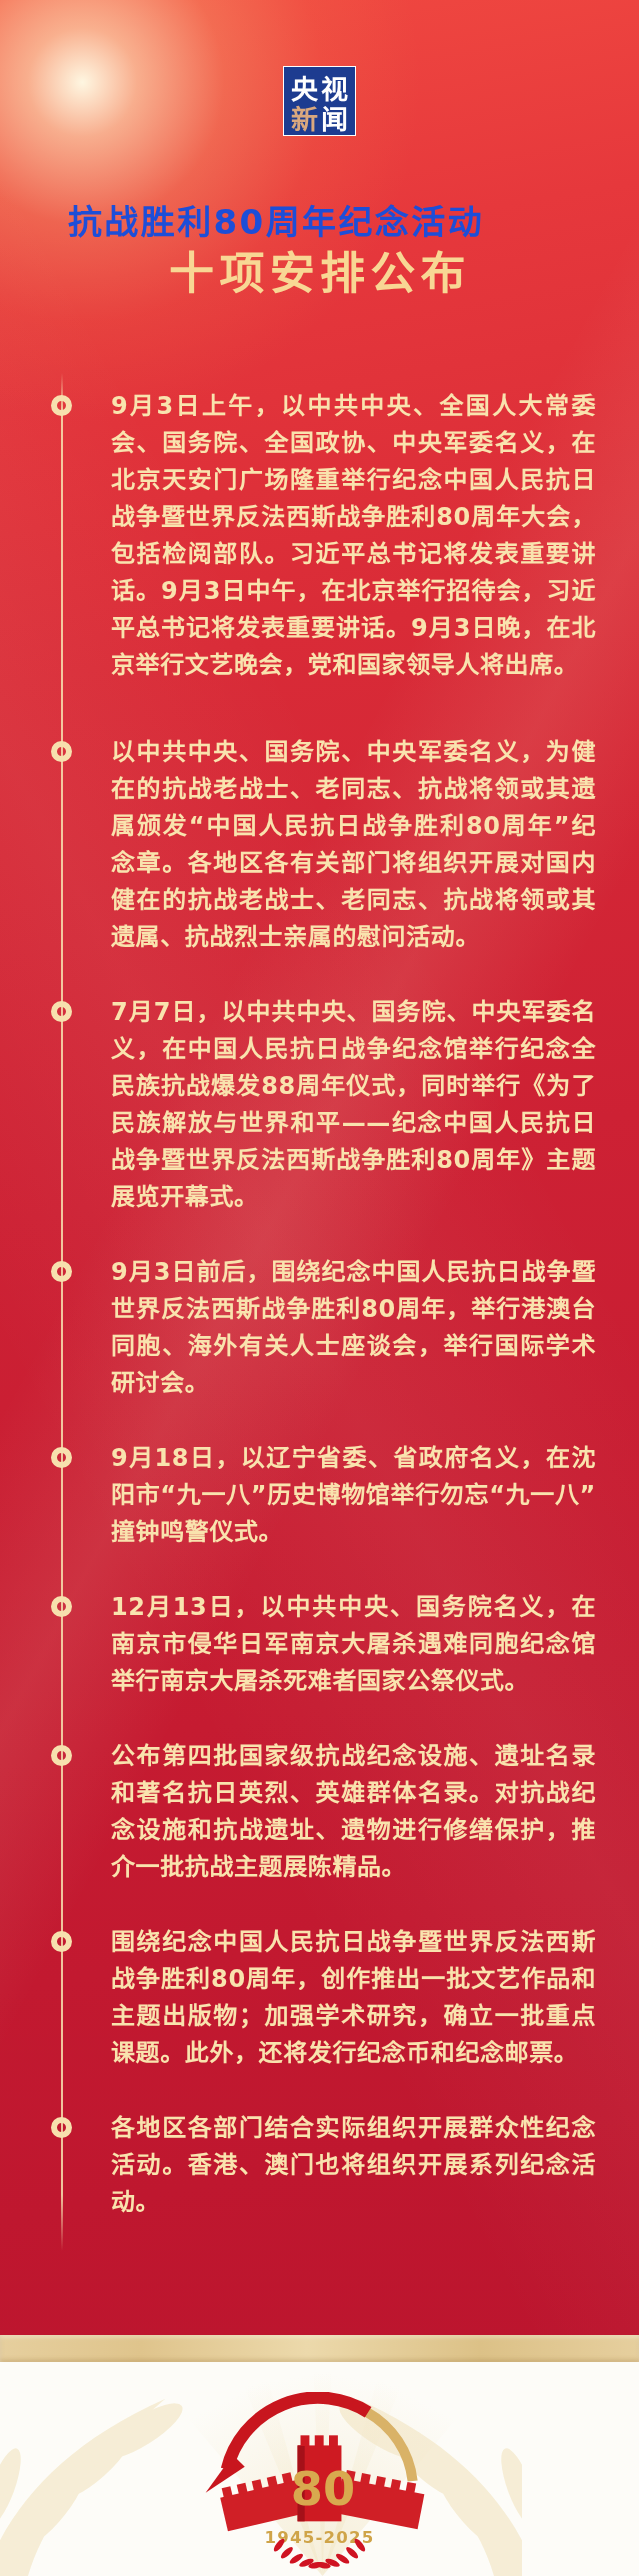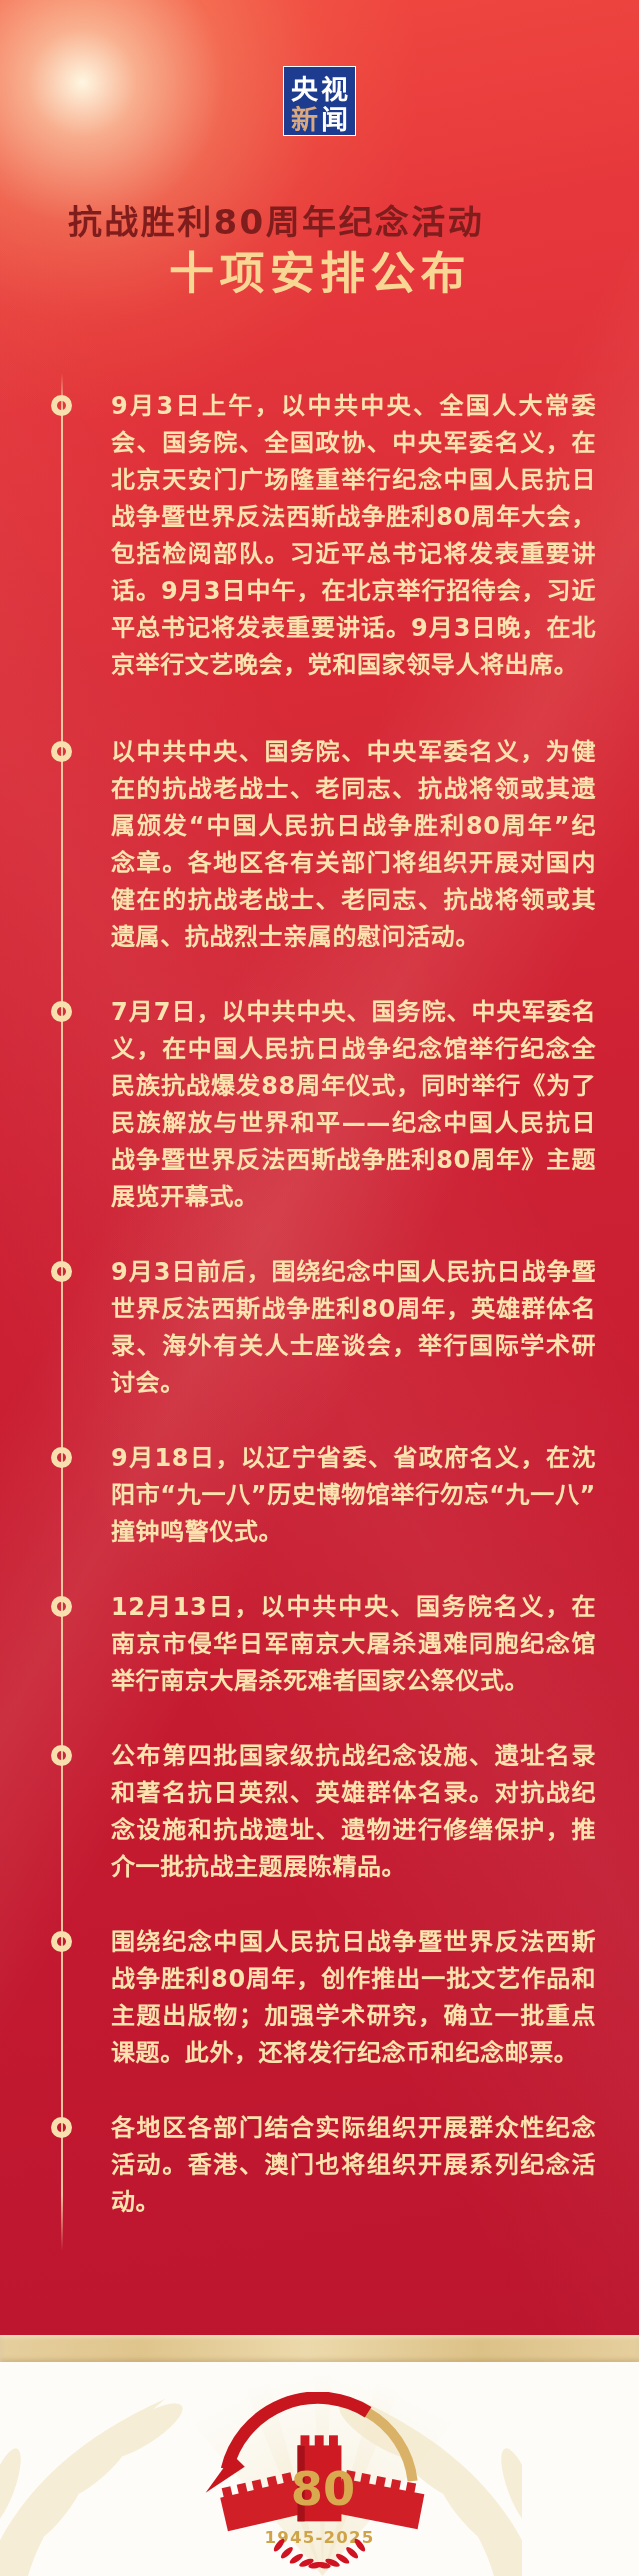--- a/index.html
+++ b/index.html
@@ -30,21 +30,21 @@
   .logo {
     position:absolute; top:66px; left:283px; width:73px; height:70px;
     background:#1d3c90; border:1.8px solid #ffffff; box-sizing:border-box;
     display:flex; flex-direction:column; align-items:center; justify-content:flex-end;
   }
   .logo-row { font-size:27px; line-height:30px; font-weight:bold; color:#ffffff; letter-spacing:3px; text-indent:3px; white-space:nowrap; }
   .logo-gold { color:#d9a87e; }
   
   .subtitle {
     position:absolute; top:195px; left:0; width:552px; text-align:center;
-    font-size:34px; font-weight:bold; color:#7f1d1d; letter-spacing:2.4px;
+    font-size:34px; font-weight:bold; color:#1d4ed8; letter-spacing:2.4px;
   }
   .title {
     position:absolute; top:237px; left:0; width:640px; text-align:center;
     font-size:45px; font-weight:900; color:#f8d794; letter-spacing:5.3px;
   }
   
   .tl-line {
     position:absolute; left:61px; top:373px; width:1.8px; height:1878px;
     background:linear-gradient(to bottom, rgba(248,226,176,0) 0%, rgba(248,226,176,0.85) 2%, rgba(248,226,176,0.85) 97%, rgba(248,226,176,0) 100%);
   }
@@ -106,21 +106,21 @@
     <div class="tl-item">
       <span class="tl-node"></span>
       <p class="tl-text">以中共中央、国务院、中央军委名义，为健在的抗战老战士、老同志、抗战将领或其遗属颁发“中国人民抗日战争胜利80周年”纪念章。各地区各有关部门将组织开展对国内健在的抗战老战士、老同志、抗战将领或其遗属、抗战烈士亲属的慰问活动。</p>
     </div>
     <div class="tl-item">
       <span class="tl-node"></span>
       <p class="tl-text">7月7日，以中共中央、国务院、中央军委名义，在中国人民抗日战争纪念馆举行纪念全民族抗战爆发88周年仪式，同时举行《为了民族解放与世界和平——纪念中国人民抗日战争暨世界反法西斯战争胜利80周年》主题展览开幕式。</p>
     </div>
     <div class="tl-item">
       <span class="tl-node"></span>
-      <p class="tl-text">9月3日前后，围绕纪念中国人民抗日战争暨世界反法西斯战争胜利80周年，英雄群体名录、海外有关人士座谈会，举行国际学术研讨会。</p>
+      <p class="tl-text">9月3日前后，围绕纪念中国人民抗日战争暨世界反法西斯战争胜利80周年，举行港澳台同胞、海外有关人士座谈会，举行国际学术研讨会。</p>
     </div>
     <div class="tl-item">
       <span class="tl-node"></span>
       <p class="tl-text">9月18日，以辽宁省委、省政府名义，在沈阳市“九一八”历史博物馆举行勿忘“九一八”撞钟鸣警仪式。</p>
     </div>
     <div class="tl-item">
       <span class="tl-node"></span>
       <p class="tl-text">12月13日，以中共中央、国务院名义，在南京市侵华日军南京大屠杀遇难同胞纪念馆举行南京大屠杀死难者国家公祭仪式。</p>
     </div>
     <div class="tl-item">

